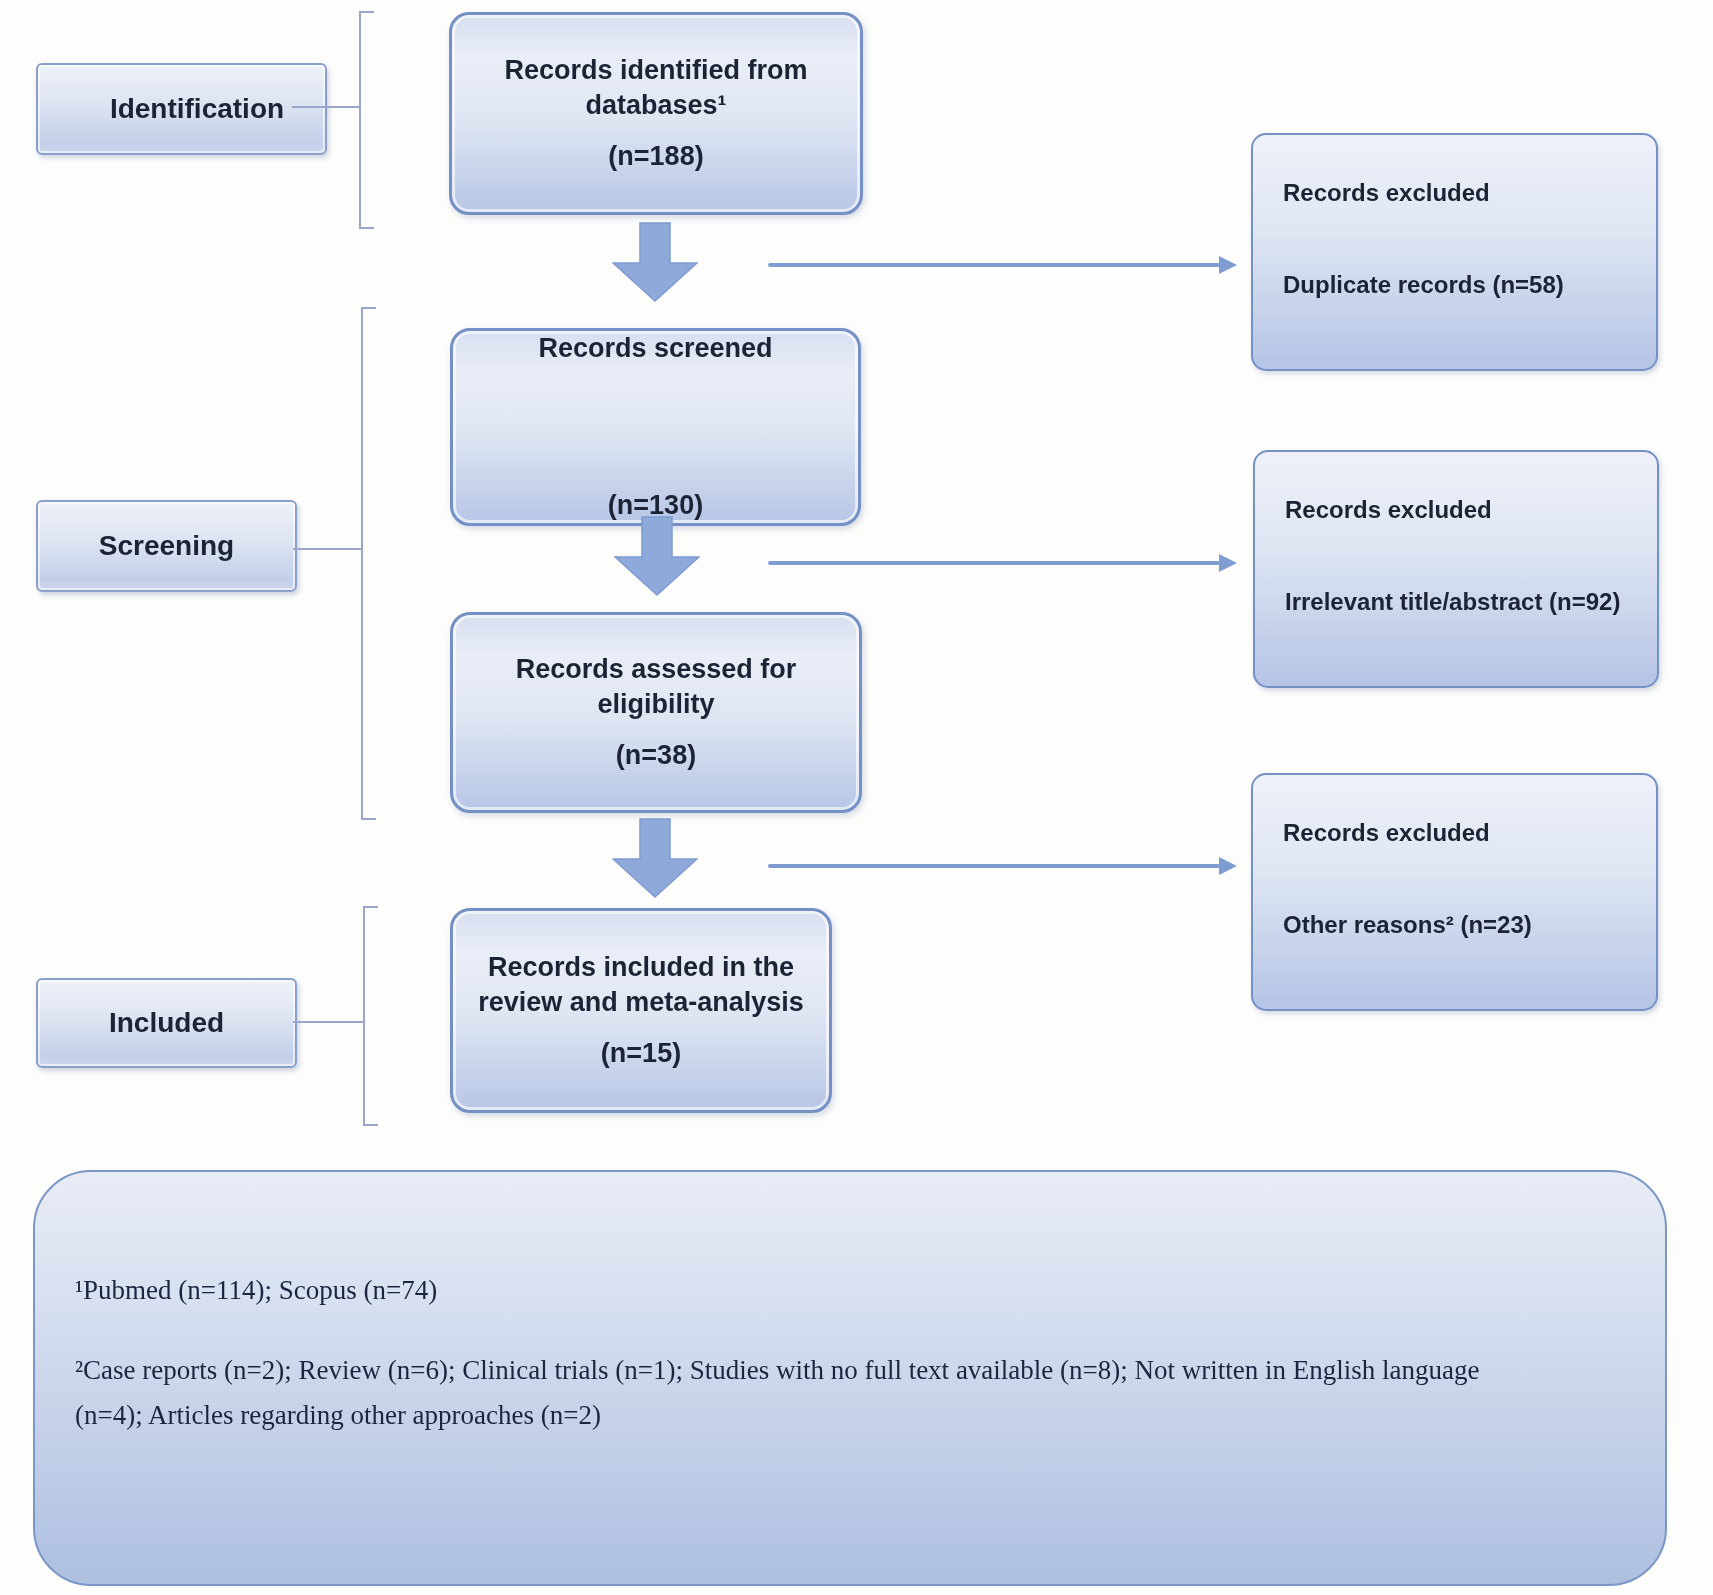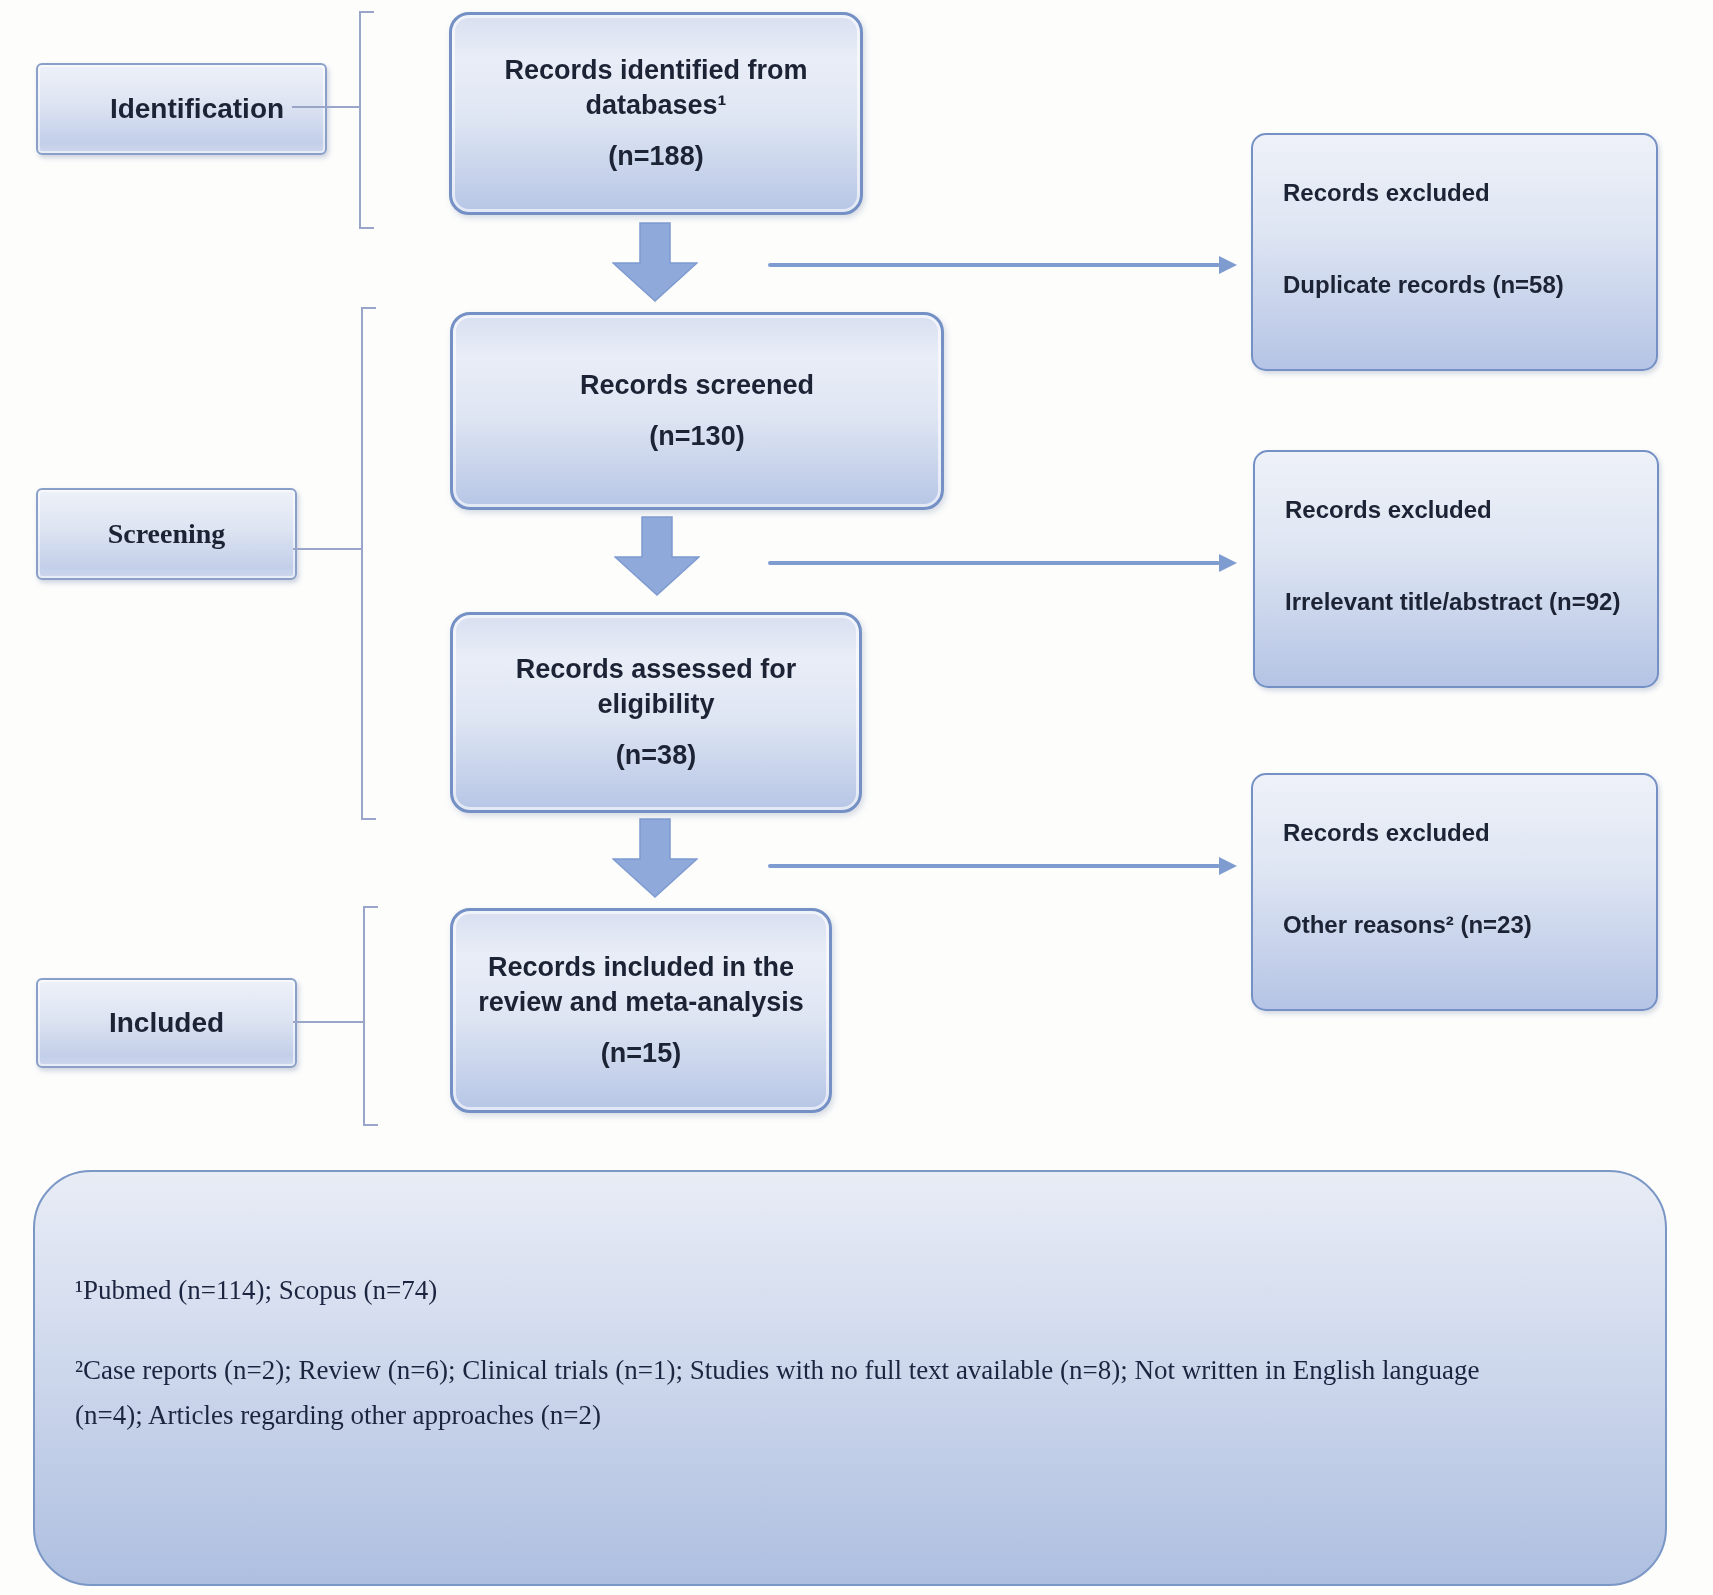--- a/index.html
+++ b/index.html
@@ -64,40 +64,40 @@
   }
 </style>
 </head>
 <body>
 
 <div class="canvas">
 
   <div class="stage" style="left:36px;top:63px;width:256px;height:88px;padding-left:31px;">
     <span>Identification</span>
   </div>
-  <div class="stage" style="left:36px;top:488px;width:257px;height:88px;font-family:Liberation Serif, serif;">
+  <div class="stage" style="left:36px;top:500px;width:257px;height:88px;">
     <span>Screening</span>
   </div>
   <div class="stage" style="left:36px;top:978px;width:257px;height:86px;">
     <span>Included</span>
   </div>
 
   <div class="hline" style="left:292px;top:106px;width:68px;"></div>
   <div class="hline" style="left:293px;top:548px;width:69px;"></div>
   <div class="hline" style="left:293px;top:1021px;width:71px;"></div>
 
   <div class="bracket" style="left:359px;top:11px;height:218px;"></div>
   <div class="bracket" style="left:361px;top:307px;height:513px;"></div>
   <div class="bracket" style="left:363px;top:906px;height:220px;"></div>
 
   <div class="flowbox" style="left:449px;top:12px;width:414px;height:203px;">
     <span>Records identified from databases¹</span>
     <span>(n=188)</span>
   </div>
-  <div class="flowbox" style="left:450px;top:312px;width:494px;height:198px;">
+  <div class="flowbox" style="left:450px;top:328px;width:411px;height:198px;justify-content:space-between;">
     <span>Records screened</span>
     <span>(n=130)</span>
   </div>
   <div class="flowbox" style="left:450px;top:612px;width:412px;height:201px;">
     <span>Records assessed for eligibility</span>
     <span>(n=38)</span>
   </div>
   <div class="flowbox" style="left:450px;top:908px;width:382px;height:205px;">
     <span>Records included in the review and meta-analysis</span>
     <span>(n=15)</span>

